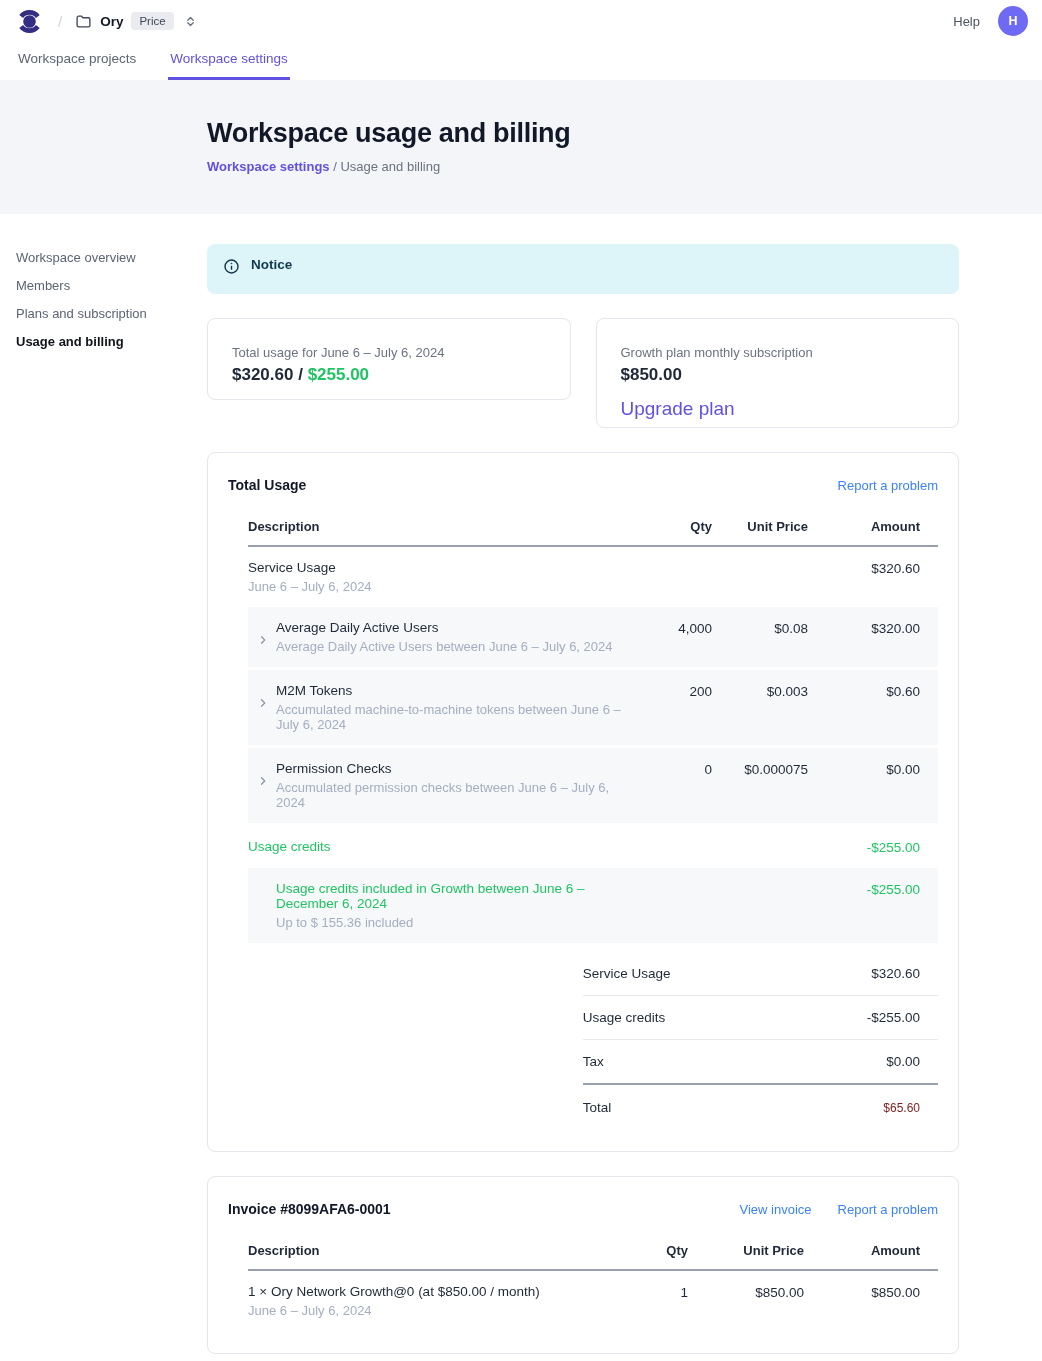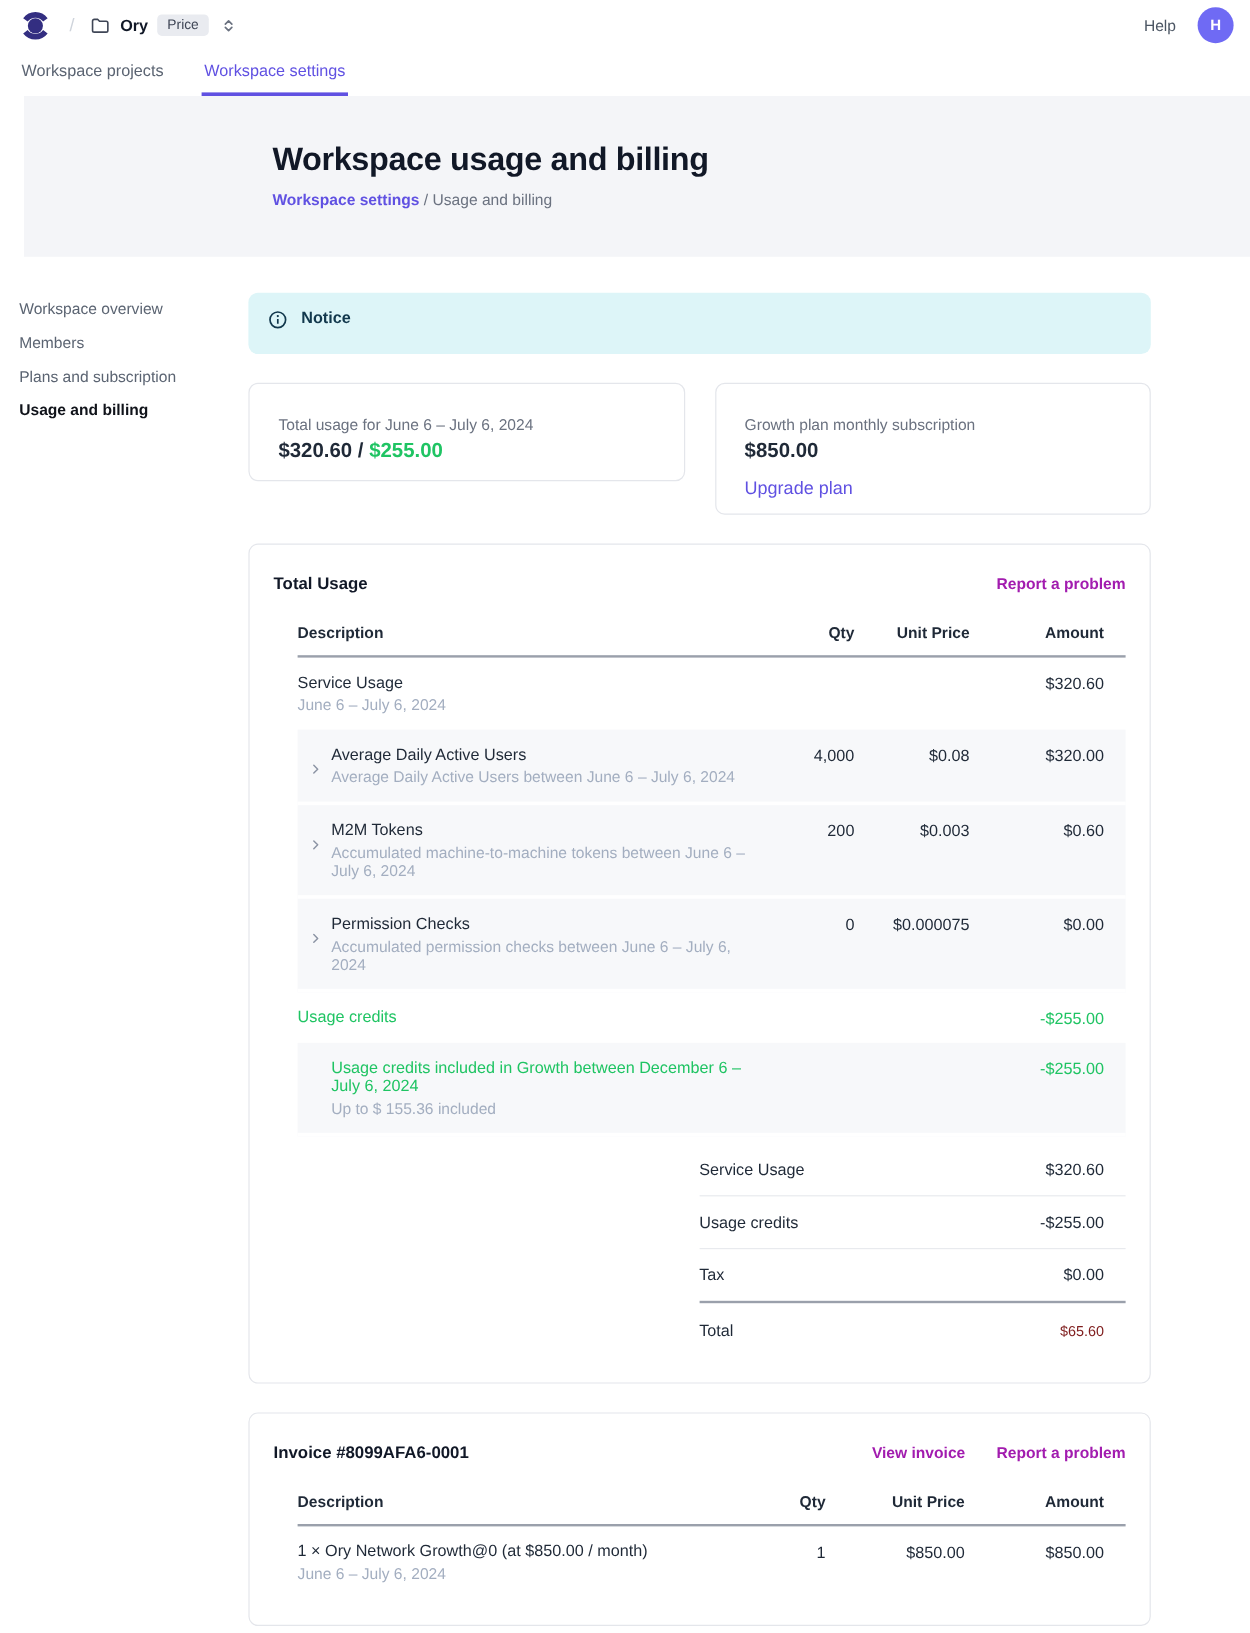--- a/index.html
+++ b/index.html
@@ -18,21 +18,21 @@
   .help-link { font-size:13px; color:#4b5563; cursor:pointer; }
   .avatar { width:30px; height:30px; border-radius:50%; background:#6f6af4; color:#fff; font-size:12.5px; font-weight:600;
             display:flex; align-items:center; justify-content:center; margin-left:18px; cursor:pointer; }
 
   
   .tabs { display:flex; gap:30px; padding:0 0 0 16px; background:#fff; }
   .tab { font-size:13.5px; color:#5b6472; padding:9px 2px 11px; cursor:pointer; border-bottom:3px solid transparent; }
   .tab.active { color:#6051e2; border-bottom-color:#6051e2; }
 
   
-  .hero { background:#f4f5f8; padding:38px 15px 40px 207px;margin-left:20px; }
+  .hero { background:#f4f5f8; padding:38px 15px 40px 207px; }
   .hero h1 { font-size:27px; font-weight:700; letter-spacing:-0.3px; color:#111827; }
   .hero-crumbs { margin-top:10px; font-size:13px; }
   .hero-crumbs .lnk { color:#6051e2; font-weight:600; cursor:pointer; }
   .hero-crumbs .rest { color:#6b7280; }
 
   
   .main { display:flex; }
   .sidebar { width:207px; padding:36px 10px 0 16px; }
   .sbitem { font-size:13px; color:#5b6472; margin-bottom:13px; cursor:pointer; }
   .sbitem.active { color:#10131a; font-weight:700; }
@@ -44,29 +44,29 @@
   .notice-title { font-size:13.5px; font-weight:700; color:#12384d; }
   .notice-body { font-size:13.5px; color:#1d4f66; line-height:1.45; margin-top:3px; max-width:690px; }
 
   
   .cards { display:grid; grid-template-columns:1fr 1fr; gap:25px; margin-top:24px; }
   .card { border:1px solid #e4e6eb; border-radius:8px; background:#fff; }
   .mini-card { height:82px; padding:26px 24px; }
   .mini-label { font-size:13px; color:#6b7280; }
   .mini-value { font-size:17px; font-weight:700; color:#1f2937; margin-top:5px; }
   .mini-value .green { color:#1fc463; }
-  .upgrade { font-size:15px; color:#6051e2; font-weight:500; margin-top:13px; cursor:pointer; display:inline-block; }
+  .upgrade { font-size:19px; color:#6051e2; font-weight:500; margin-top:13px; cursor:pointer; display:inline-block; }
   .mini-card.sub-card { height:110px; }
 
   
   .big-card { margin-top:24px; padding:20px 20px 22px; }
   .bc-head { display:flex; align-items:center; padding:4px 0 2px 0; }
   .bc-title { font-size:14px; font-weight:700; color:#111827; }
   .bc-links { margin-left:auto; display:flex; gap:26px; }
-  .bc-link { font-size:13px; color:#a21caf; font-weight:700; cursor:pointer; }
+  .bc-link { font-size:13px; color:#3b82f6; font-weight:400; cursor:pointer; }
   .tbl { margin-left:20px; margin-top:14px; }
   .thead { display:grid; padding:10px 18px 11px 0; border-bottom:2px solid #9aa0ab; }
   .g-usage { grid-template-columns:minmax(0,1fr) 80px 96px 112px; }
   .g-inv { grid-template-columns:minmax(0,1fr) 64px 116px 116px; }
   .th { font-size:13px; font-weight:700; color:#1f2937; }
   .th.num, .cell.num { text-align:right; }
   .trow { display:grid; padding:13px 18px 13px 0; }
   .trow.shade { background:#f7f8fa; border-bottom:3px solid #fff; }
   .trow.shade:last-of-type { border-bottom:1px solid #e8eaee; }
   .desc { display:flex; align-items:flex-start; }
@@ -255,21 +255,21 @@
           <div class="cell num"></div>
           <div class="cell num green-txt">-$255.00</div>
         </div>
 
         <div class="trow g-usage shade">
           <div class="desc">
             <span class="chev hidden">
               <svg viewBox="0 0 24 24" width="12" height="12"></svg>
             </span>
             <div>
-              <div class="dtitle green-txt">Usage credits included in Growth between December 6 – July 6, 2024</div>
+              <div class="dtitle green-txt">Usage credits included in Growth between June 6 – December 6, 2024</div>
               <div class="dsub">Up to $ 155.36 included</div>
             </div>
           </div>
           <div class="cell num"></div>
           <div class="cell num"></div>
           <div class="cell num green-txt">-$255.00</div>
         </div>
 
         <div class="sumblock">
           <div class="sumrow">

